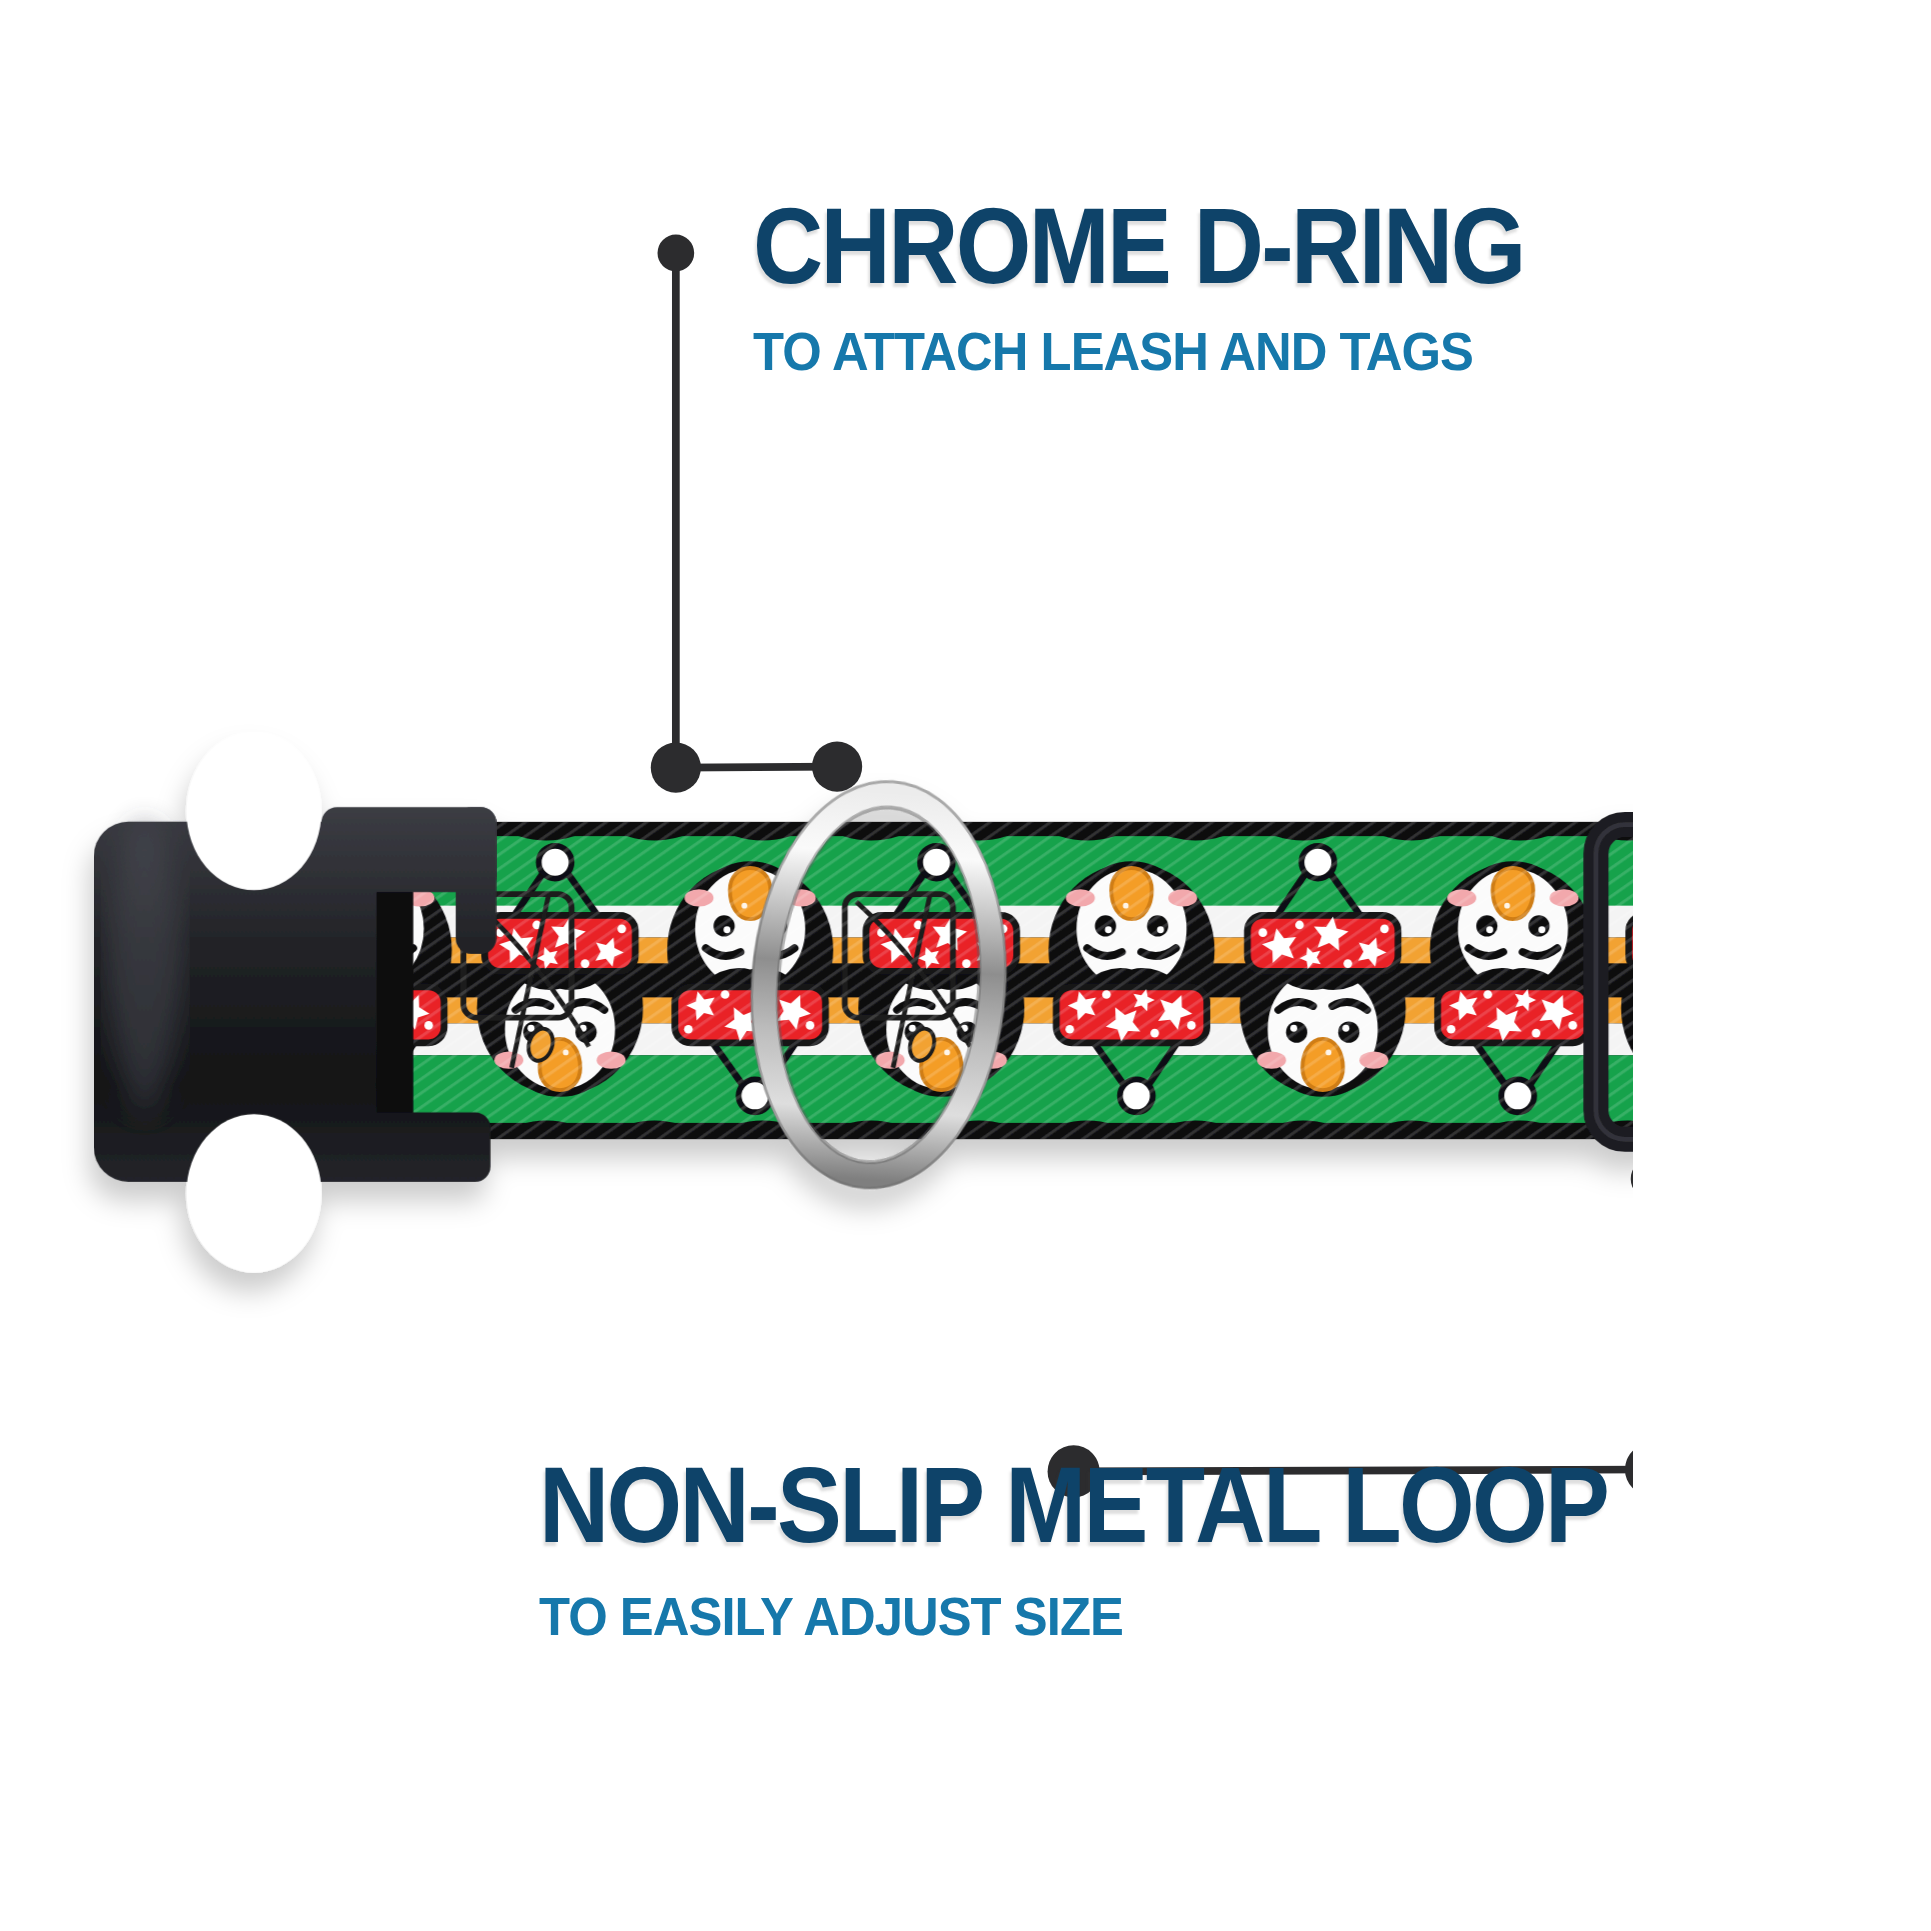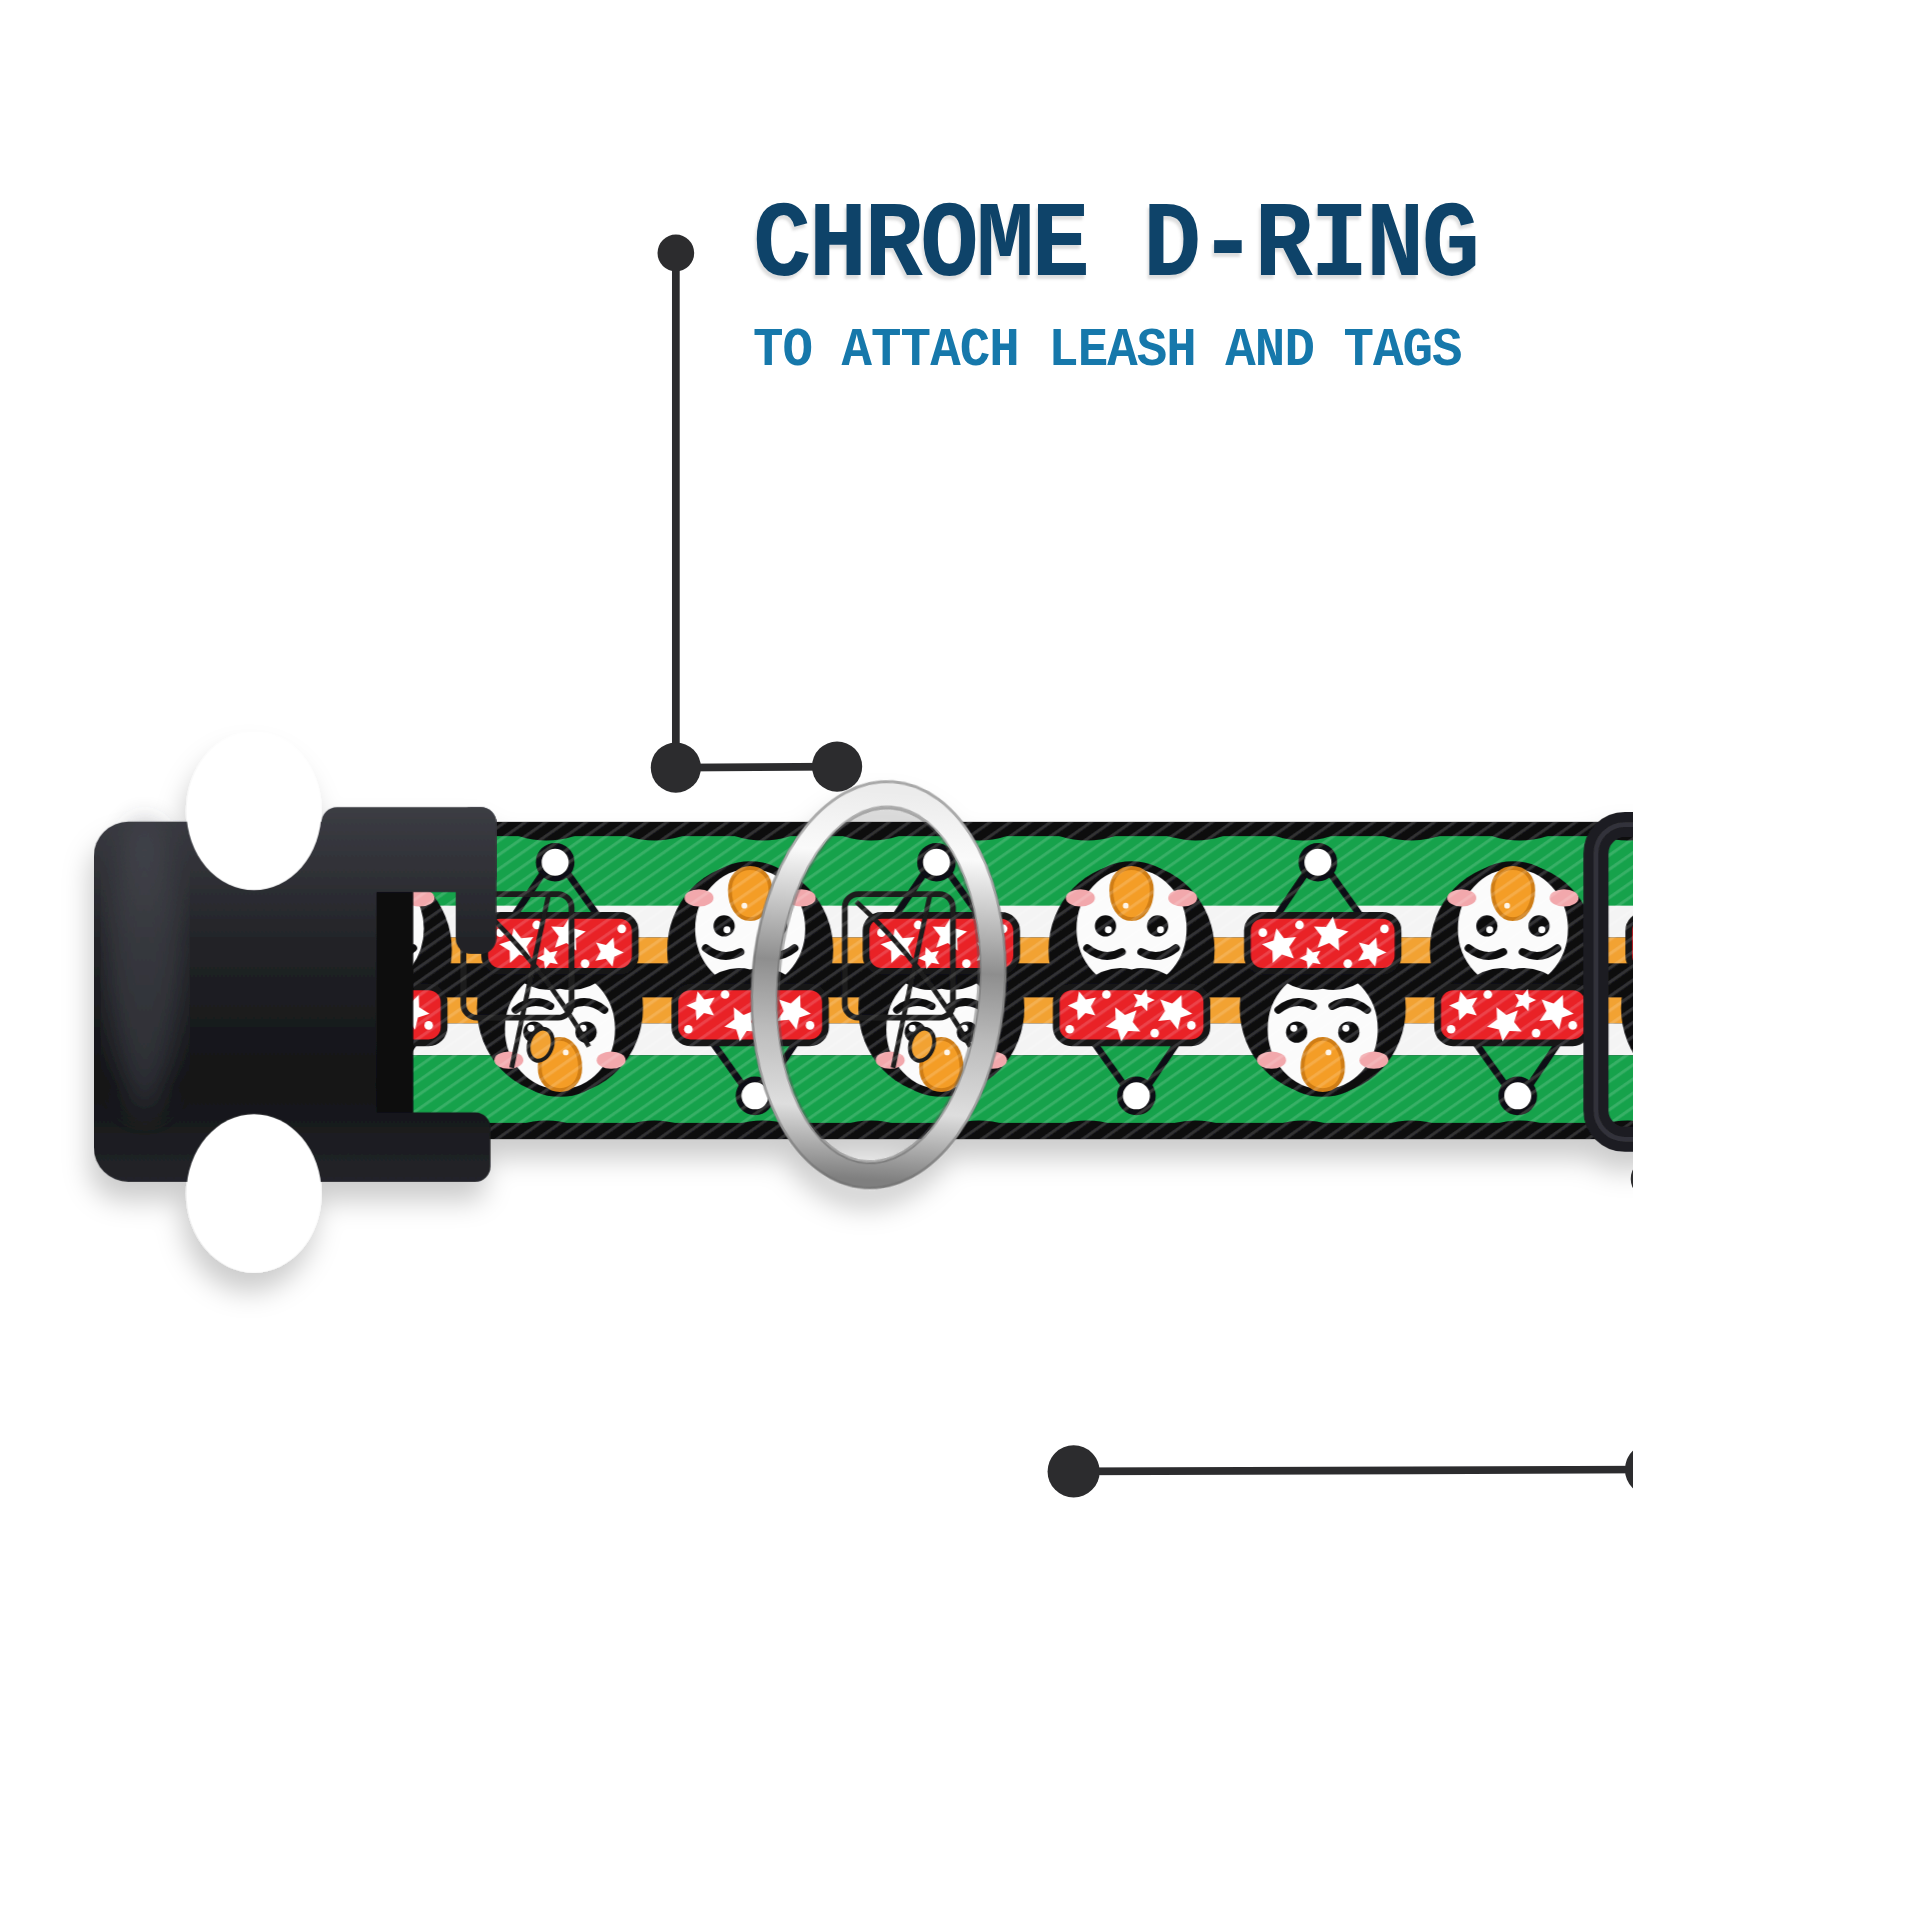--- a/index.html
+++ b/index.html
@@ -1,18 +1,18 @@
 <!DOCTYPE html>
 <html style="--c-headline: #0e4369; --c-subtitle: #1678ab; --c-callout: #2c2c2e; --c-webbing_green: #14a24b; --c-webbing_orange: #f2a233; --c-webbing_red: #e92128; --c-webbing_black: #0e0e10; --c-webbing_white: #f4f4f4; --c-cheek_pink: #f2a8ac; --c-beak_orange: #f49d27; --c-chrome_light: #f2f2f2; --c-chrome_dark: #6f6f6f; --c-hardware_black: #1d1d22;"><head>
 <meta charset="utf-8">
 <style>
   html,body{margin:0;padding:0;background:#ffffff;}
   .canvas{
     position:relative;width:1633px;height:1931px;background:#ffffff;
-    overflow:hidden;font-family:Liberation Mono, monospace;
+    overflow:hidden;font-family:Liberation Sans, sans-serif;
   }
   .art{position:absolute;left:0;top:0;width:1931px;height:1931px;}
   .ann{position:absolute;}
   .headline{
     font-weight:bold;font-size:108px;line-height:1.04;
     color:var(--c-headline,#0e4369);letter-spacing:-2.9px;white-space:nowrap;
     transform:scaleX(0.90);transform-origin:left top;
     text-shadow:-1.9px 3.9px 2.9px rgba(70,70,70,0.18);
   }
   .sub{
@@ -164,15 +164,19 @@
       <circle cx="1710" cy="1522" r="27" stroke="none"></circle>
       <circle cx="1112" cy="1524" r="27" stroke="none"></circle>
     </g>
   </svg>
 
   <div class="ann ann-top">
     <div class="headline">CHROME D-RING</div>
     <div class="sub">TO ATTACH LEASH AND TAGS</div>
   </div>
 
+  <div class="ann ann-bottom">
+    <div class="headline">NON-SLIP METAL LOOP</div>
+    <div class="sub">TO EASILY ADJUST SIZE</div>
+  </div>
 
 </div>
 
 
 </body></html>

